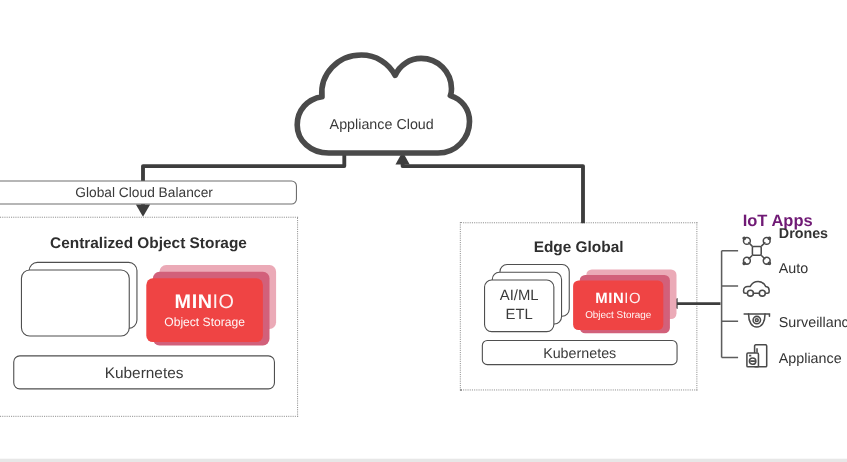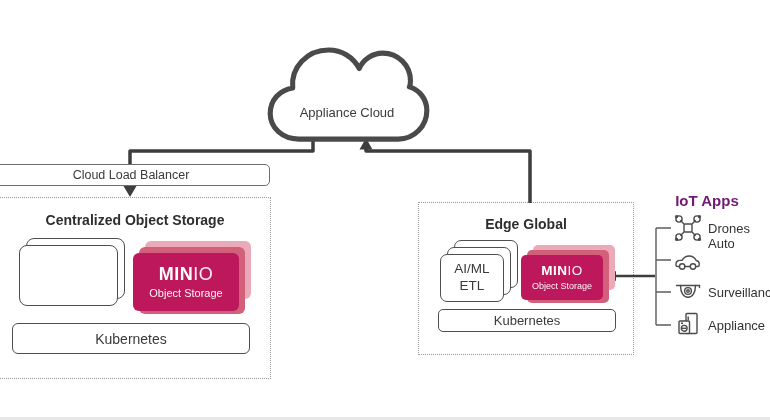--- a/index.html
+++ b/index.html
@@ -28,21 +28,21 @@
 
   
   .card{position:absolute;background:#fff;border:1.4px solid #4f4f4f;border-radius:8px;
         display:flex;align-items:center;justify-content:center;text-align:center;
         font-size:13px;color:#3a3a3a;z-index:2;}
   .card.sm{border-radius:7px;font-size:13.5px;line-height:1.25;}
 
   
   .pink-back{position:absolute;background:#EBAAB7;border-radius:6px;z-index:2;}
   .pink-mid{position:absolute;background:#D2607A;border-radius:6px;z-index:2;}
-  .minio-card{position:absolute;background:#be185d;border-radius:6px;z-index:3;
+  .minio-card{position:absolute;background:#ef4444;border-radius:6px;z-index:3;
               display:flex;flex-direction:column;align-items:center;justify-content:center;color:#fff;}
   .minio-logo{letter-spacing:.5px;line-height:1;}
   .minio-logo .b{font-weight:800;}
   .minio-logo .l{font-weight:300;opacity:.92;}
   .minio-sub{font-weight:300;opacity:.95;margin-top:4px;}
   .minio-lg .minio-logo{font-size:18px;}
   .minio-lg .minio-sub{font-size:11px;}
   .minio-sm .minio-logo{font-size:13.5px;}
   .minio-sm .minio-sub{font-size:9px;margin-top:3px;}
 
@@ -79,21 +79,21 @@
   </svg>
 
   <svg class="abs cloud-wrap" viewBox="0 0 168 106">
     <path d="M 36 100 C 20 100 8 89 8 75 C 8 62 17 52 30 50 C 28 30 44 13 65 13
              C 78 13 89 20 95 31 C 99 22 108 16 118 16 C 133 16 145 28 145 43
              C 145 45 145 47 144 49 C 154 52 161 61 161 72 C 161 87 149 100 133 100 Z" fill="#ffffff" stroke="#4a4a4a" stroke-width="5" stroke-linejoin="round"></path>
   </svg>
   <div class="abs cloud-label">Appliance Cloud</div>
 
   <div class="abs glb">
-    <span>Cloud Load Balancer</span>
+    <span>Global Cloud Balancer</span>
   </div>
 
   <div class="abs group-box centralized-box"></div>
   <div class="abs group-title" style="left:10px;top:212px;width:250px;">Centralized Object Storage</div>
 
   <div class="card" style="left:26px;top:238px;width:97px;height:59px;"></div>
   <div class="card" style="left:19px;top:245px;width:97px;height:59px;"></div>
 
   <div class="pink-back" style="left:145px;top:241px;width:106px;height:58px;"></div>
   <div class="pink-mid" style="left:139px;top:247px;width:106px;height:67px;"></div>
@@ -135,21 +135,21 @@
       <circle cx="7" cy="7" r="3.1"></circle>
         <circle cx="25" cy="7" r="3.1"></circle>
       <circle cx="7" cy="25" r="3.1"></circle>
         <circle cx="25" cy="25" r="3.1"></circle>
       <circle cx="4.6" cy="4.6" r="1"></circle>
         <circle cx="27.4" cy="4.6" r="1"></circle>
       <circle cx="4.6" cy="27.4" r="1"></circle>
         <circle cx="27.4" cy="27.4" r="1"></circle>
     </g>
   </svg>
-  <div class="abs iot-label" style="left:708px;top:221px;">Drones</div>
+  <div class="abs iot-label" style="left:708px;top:204px;font-weight:bold;">Drones</div>
 
   <svg class="abs iot-icon" style="left:672px;top:246px;" width="32" height="30" viewBox="0 0 32 30">
     <g fill="none" stroke="#4a4a4a" stroke-width="1.4" stroke-linecap="round">
       <path d="M6.5 20.5 H5.6 C4.7 20.5 4 19.8 4 18.9 V17.9 C4 15.8 5.6 14.4 7.8 14.4 H10
                C11.6 11.6 14.2 10 17.2 10 C20.2 10 22.7 11.6 24.2 14.5 C25.9 14.7 27.2 15.9 27.2 17.8 V18.9
                C27.2 19.8 26.5 20.5 25.6 20.5 H24.6"></path>
       <circle cx="10.2" cy="20.5" r="2.7" fill="#fff"></circle>
       <circle cx="21" cy="20.5" r="2.7" fill="#fff"></circle>
       <path d="M12.9 20.5 H18.3"></path>
     </g>

